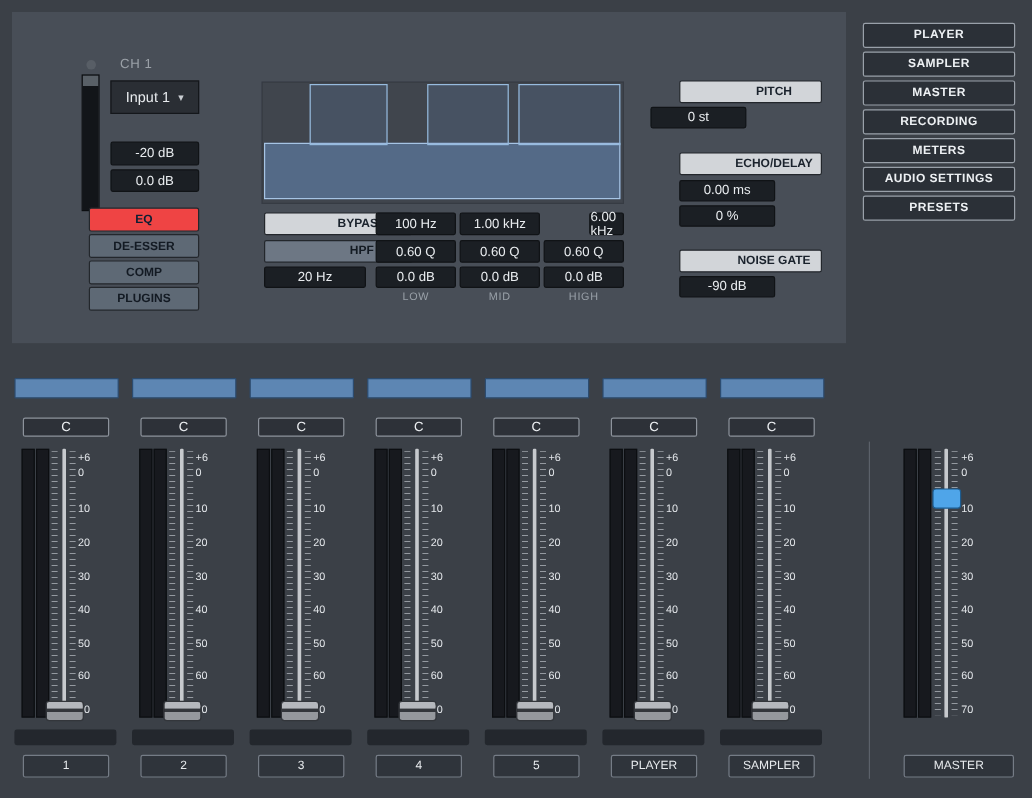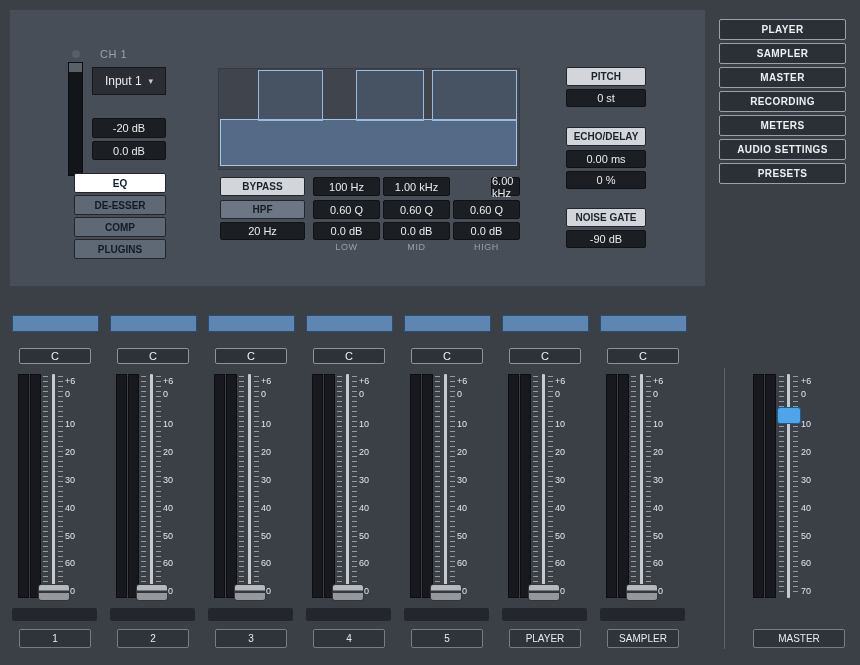--- a/index.html
+++ b/index.html
@@ -14,28 +14,28 @@
           background:linear-gradient(#596067 0 9px,#121519 9px 100%);}
   .inputsel{position:absolute;left:82px;top:57px;width:72px;height:26px;background:#2a2e34;
             border:1px solid #14171b;border-radius:0;color:#e9ecef;font-size:12px;
             display:flex;align-items:center;justify-content:center;gap:7px;cursor:pointer;}
   .inputsel .arrow{font-size:9px;color:#c9cdd2;}
 
   .disp{position:absolute;background:#1b1f24;border:1px solid #101316;color:#e9ecef;
         font-size:11px;border-radius:2px;display:flex;align-items:center;justify-content:center;}
 
   .pbtn{position:absolute;font-size:10px;font-weight:bold;display:flex;align-items:center;
-        justify-content:center;border-radius:2px;border:1px solid #23272c;color:#1a222c;cursor:pointer;}
+        justify-content:center;border-radius:2px;border:1px solid #23272c;color:#1a222c;cursor:pointer;padding-left:39px;}
   .pbtn.light{background:#d2d5d9;}
   .pbtn.mid{background:#6d7784;color:#141b23;}
 
   #tabs{position:absolute;left:64px;top:163px;width:92px;display:flex;flex-direction:column;gap:2px;}
   .tab{height:18px;font-size:10px;font-weight:bold;display:flex;align-items:center;justify-content:center;
        border-radius:2px;border:1px solid #23272c;cursor:pointer;}
-  .tab.active{background:#ffffff;color:#0d1f33;}
+  .tab.active{background:#ef4444;color:#0d1f33;}
   .tab.inactive{background:#5e6975;color:#131a23;}
 
   .graph{position:absolute;left:208px;top:58px;width:300px;height:100px;background:#40454d;border:1px solid #363b43;}
   .bandfill{position:absolute;left:1px;right:2px;top:50%;bottom:3px;
             background:rgba(104,143,194,.5);border:1px solid #a6c4e4;}
   .bandoutline{position:absolute;top:1px;height:49%;background:rgba(104,143,194,.18);border:1px solid #97bbde;}
 
   .bandcol{position:absolute;top:167px;width:67px;height:80px;}
   .bandcol .disp{left:0;right:0;}
   .bname{position:absolute;top:65px;width:100%;text-align:center;font-size:9px;color:#99a0a8;letter-spacing:.6px;}
@@ -119,21 +119,21 @@
         </div>
         <div class="bandcol" style="left: 443px;">
           <div class="disp" style="top: 0px; height: 17px; margin-left: 38px;">6.00 kHz</div>
           <div class="disp" style="top: 23px; height: 17px;">0.60 Q</div>
           <div class="disp" style="top: 45px; height: 16px;">0.0 dB</div>
           <div class="bname">HIGH</div>
         </div>
       </div>
 
     <div class="pbtn light" style="left:556px;top:57px;width:78px;height:17px">PITCH</div>
-    <div class="disp" style="left:556px;top:79px;width:78px;height:16px">0 st</div>
+    <div class="disp" style="left:532px;top:79px;width:78px;height:16px">0 st</div>
 
     <div class="pbtn light" style="left:556px;top:117px;width:78px;height:17px">ECHO/DELAY</div>
     <div class="disp" style="left:556px;top:140px;width:78px;height:16px">0.00 ms</div>
     <div class="disp" style="left:556px;top:161px;width:78px;height:16px">0 %</div>
 
     <div class="pbtn light" style="left:556px;top:198px;width:78px;height:17px">NOISE GATE</div>
     <div class="disp" style="left:556px;top:220px;width:78px;height:16px">-90 dB</div>
   </div>
 
   <div id="sidebar">

